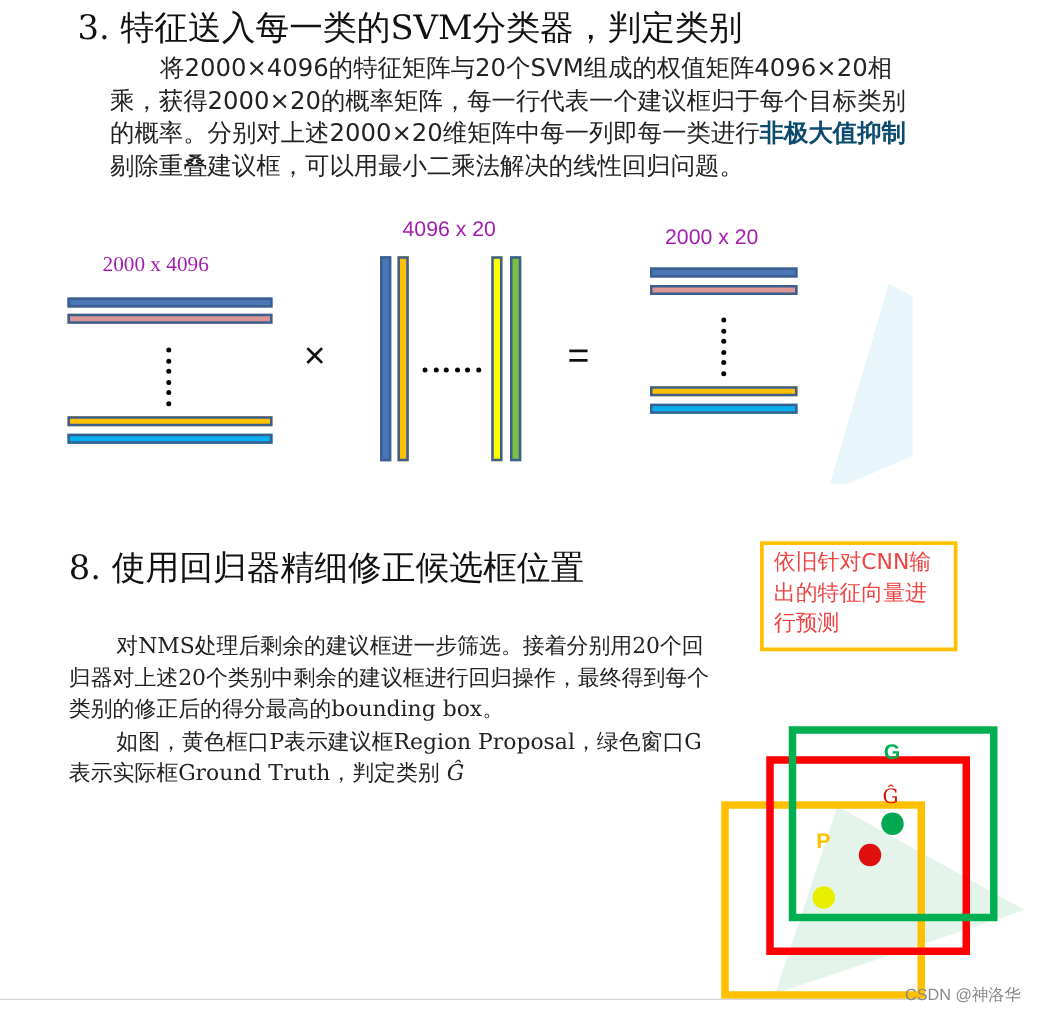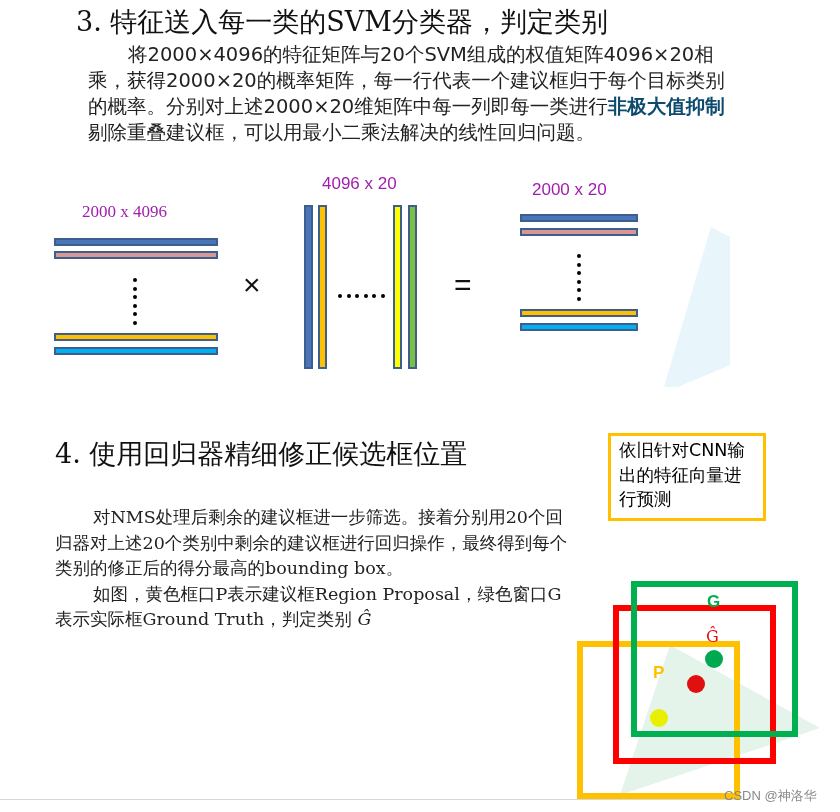--- a/index.html
+++ b/index.html
@@ -1,35 +1,35 @@
 <!DOCTYPE html>
 <html><head>
 <meta charset="utf-8">
 <style>
   html, body { margin:0; padding:0; }
   body { width:840px; height:812px; position:relative; background:#ffffff; overflow:hidden;
          font-family:"DejaVu Serif", serif; color:#111; }
   .abs { position:absolute; }
-  .h3 { left:76px; top:4px; font-size:27px; font-family:"DejaVu Serif", serif; white-space:nowrap; letter-spacing:0px; }
+  .h3 { left:62px; top:4px; font-size:27px; font-family:"DejaVu Serif", serif; white-space:nowrap; letter-spacing:0px; }
   .p1 { left:88px; top:42px; width:640px; font-family:"DejaVu Sans", sans-serif; font-size:19.5px; line-height:26px; color:#222; }
   .p1 .indent { display:inline-block; width:40px; }
   .p1 b { font-weight:bold; color:#0c4a6e; }
   .lbl { font-family:"Liberation Sans", sans-serif; font-size:17px; color:#a21caf; white-space:nowrap; }
   .bar { position:absolute; border:2px solid #3d5f8f; box-sizing:border-box; }
   .hbar { height:8px; }
   .vbar { width:9px; }
   .dotcol { position:absolute; width:4px; }
   .dotcol span { display:block; width:4px; height:4px; border-radius:50%; background:#000; margin-bottom:4.6px; }
   .dotrow span { display:inline-block; width:4px; height:4px; border-radius:50%; background:#000; margin-right:4.6px; }
   .op { font-family:"Liberation Sans", sans-serif; font-size:30px; color:#111; }
   .h4 { left:55px; top:436px; font-size:27px; font-family:"DejaVu Serif", serif; white-space:nowrap; }
   .p2 { left:55px; top:489px; width:520px; font-family:"DejaVu Serif", serif; font-size:17.5px; line-height:25.5px; color:#222;margin-top:16px; }
   .p2 .indent { display:inline-block; width:38px; }
   .note { left:608px; top:433px; width:158px; height:88px; border:3px solid #ffc000; box-sizing:border-box;
-          padding:2px 8px; font-family:"DejaVu Sans", sans-serif; font-size:17.5px; line-height:24.5px; color:#000000; }
+          padding:2px 8px; font-family:"DejaVu Sans", sans-serif; font-size:17.5px; line-height:24.5px; color:#ef4444; }
   .footer-line { left:0; top:799px; width:740px; height:1px; background:#d8d8d8; }
   .wm { left:724px; top:787px; font-family:"Liberation Sans", sans-serif; font-size:13px; color:#888; white-space:nowrap; }
 </style>
 </head>
 <body>
 
 <div class="abs h3">3. 特征送入每一类的SVM分类器，判定类别</div>
 
 <div class="abs p1"><span class="indent"></span><span>将2000×4096的特征矩阵与20个SVM组成的权值矩阵4096×20相乘，获得2000×20的概率矩阵，每一行代表一个建议框归于每个目标类别的概率。分别对上述2000×20维矩阵中每一列即每一类进行</span><b>非极大值抑制</b><span>剔除重叠建议框，可以用最小二乘法解决的线性回归问题。</span></div>
 
@@ -72,21 +72,21 @@
       <span></span>
     </div>
   <div class="bar hbar" style="left:520px; top:309px; width:118px; background:#ffc000;"></div>
   <div class="bar hbar" style="left:520px; top:323px; width:118px; background:#00b0f0;"></div>
 
   <svg class="abs" style="left:640px; top:200px;" width="140" height="200">
     <polygon points="71,27 90,37 90,165 38,187 24,187" fill="#e8f6fc"></polygon>
   </svg>
 </div>
 
-<div class="abs h4">4. 使用回归器精细修正候选框位置</div>
+<div class="abs h4">8. 使用回归器精细修正候选框位置</div>
 
 <div class="abs p2">
   <div><span class="indent"></span><span>对NMS处理后剩余的建议框进一步筛选。接着分别用20个回归器对上述20个类别中剩余的建议框进行回归操作，最终得到每个类别的修正后的得分最高的bounding box。</span></div>
   <div><span class="indent"></span><span>如图，黄色框口P表示建议框Region Proposal，绿色窗口G表示实际框Ground Truth，判定类别 </span><i style="font-family:'DejaVu Serif',serif;">Ĝ</i><br></div>
 </div>
 
 <div class="abs note">依旧针对CNN输出的特征向量进行预测</div>
 
 <svg class="abs" style="left:560px; top:570px;" width="280" height="242">
   <polygon points="110,75 260,158 60,225" fill="#d8efe3" opacity="0.7"></polygon>

